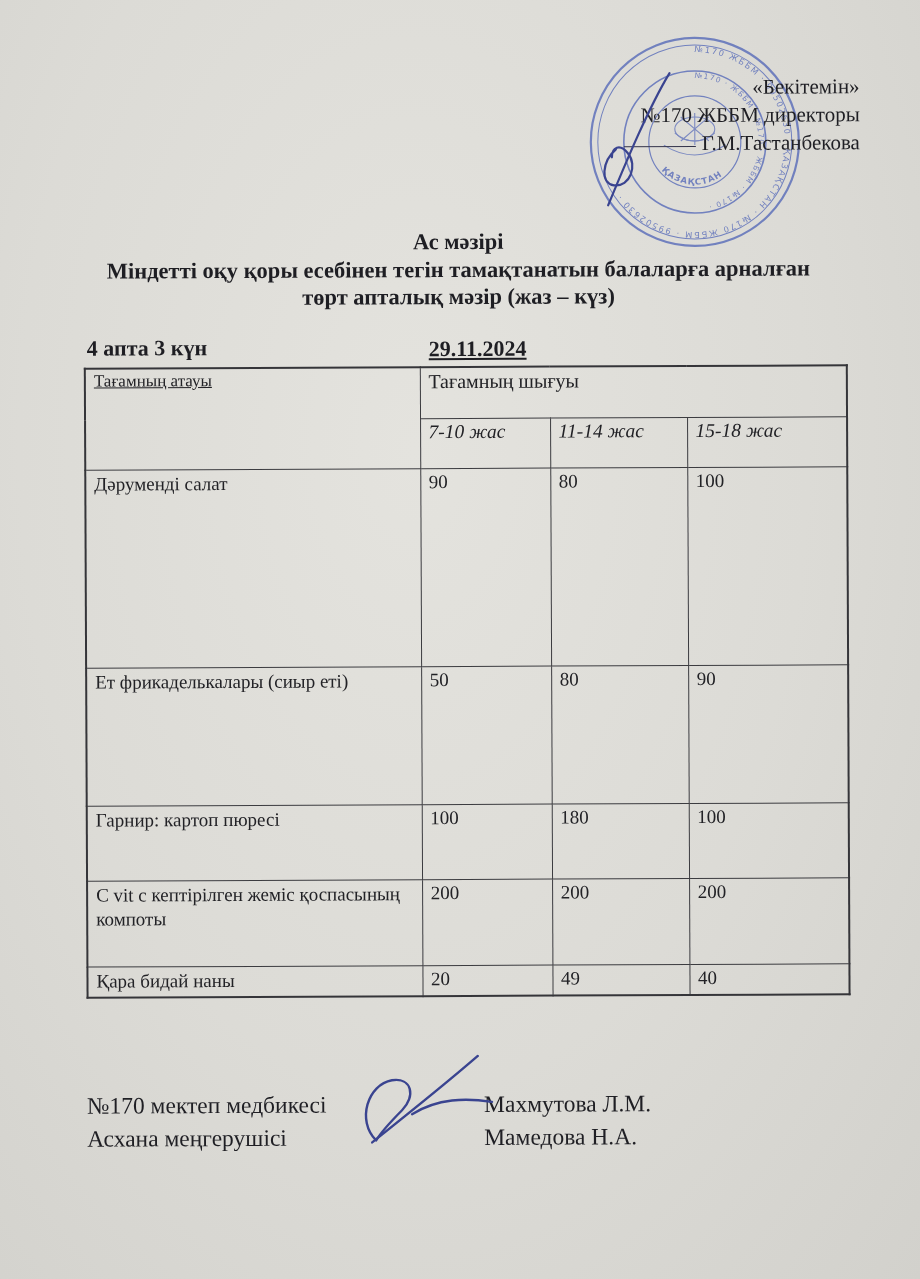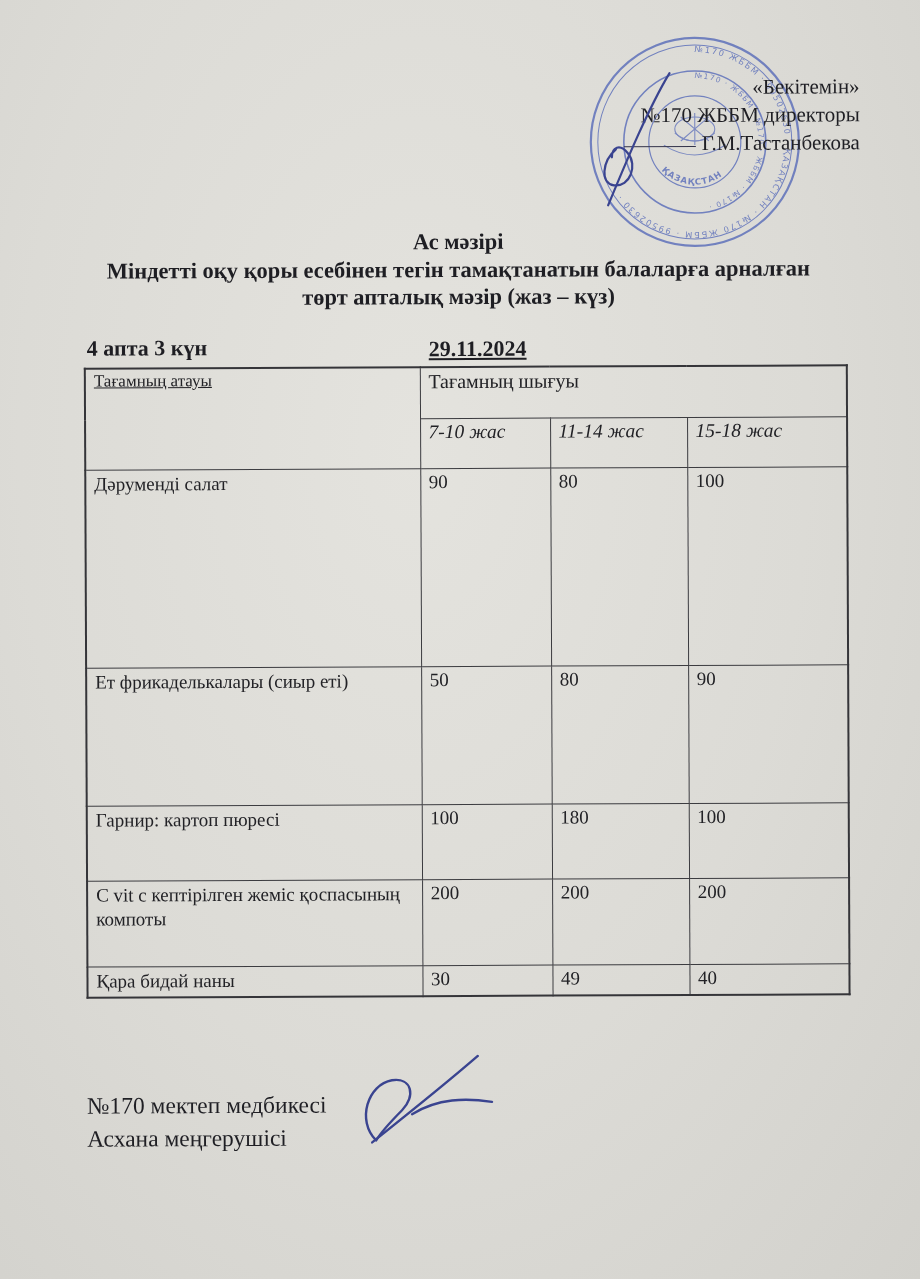--- a/index.html
+++ b/index.html
@@ -144,32 +144,34 @@
         <td class="num">100</td>
       </tr>
       <tr class="r3">
         <td class="dish">C vit с кептірілген жеміс қоспасының компоты</td>
         <td class="num">200</td>
         <td class="num">200</td>
         <td class="num">200</td>
       </tr>
       <tr class="r4">
         <td class="dish">Қара бидай наны</td>
-        <td class="num">30</td>
+        <td class="num">20</td>
         <td class="num">49</td>
         <td class="num">40</td>
       </tr>
     </tbody>
   </table>
 
   <div class="signblock">
     <div>№170 мектеп медбикесі</div>
     <div>Асхана меңгерушісі</div>
   </div>
   <div class="signnames">
+    <div>Махмутова Л.М.</div>
+    <div>Мамедова Н.А.</div>
   </div>
 
   <svg class="botsig" width="175" height="115" viewBox="0 0 175 115">
     <g fill="none" stroke="#3a4490" stroke-width="2.4" stroke-linecap="round">
       <path d="M26,98 C6,78 18,42 42,38 C62,35 66,54 52,68 C42,78 32,88 26,98"></path>
       <path d="M22,100 C55,74 100,38 128,14"></path>
       <path d="M62,72 C88,56 116,56 142,60"></path>
     </g>
   </svg>
 

